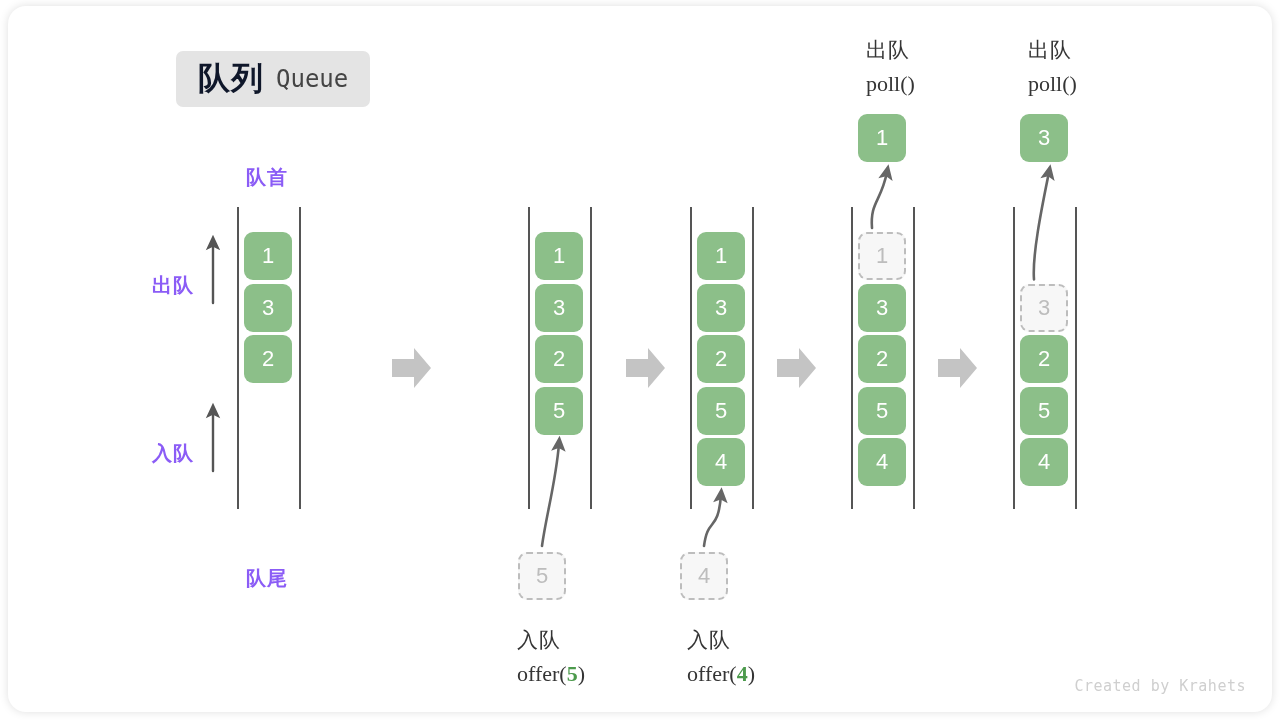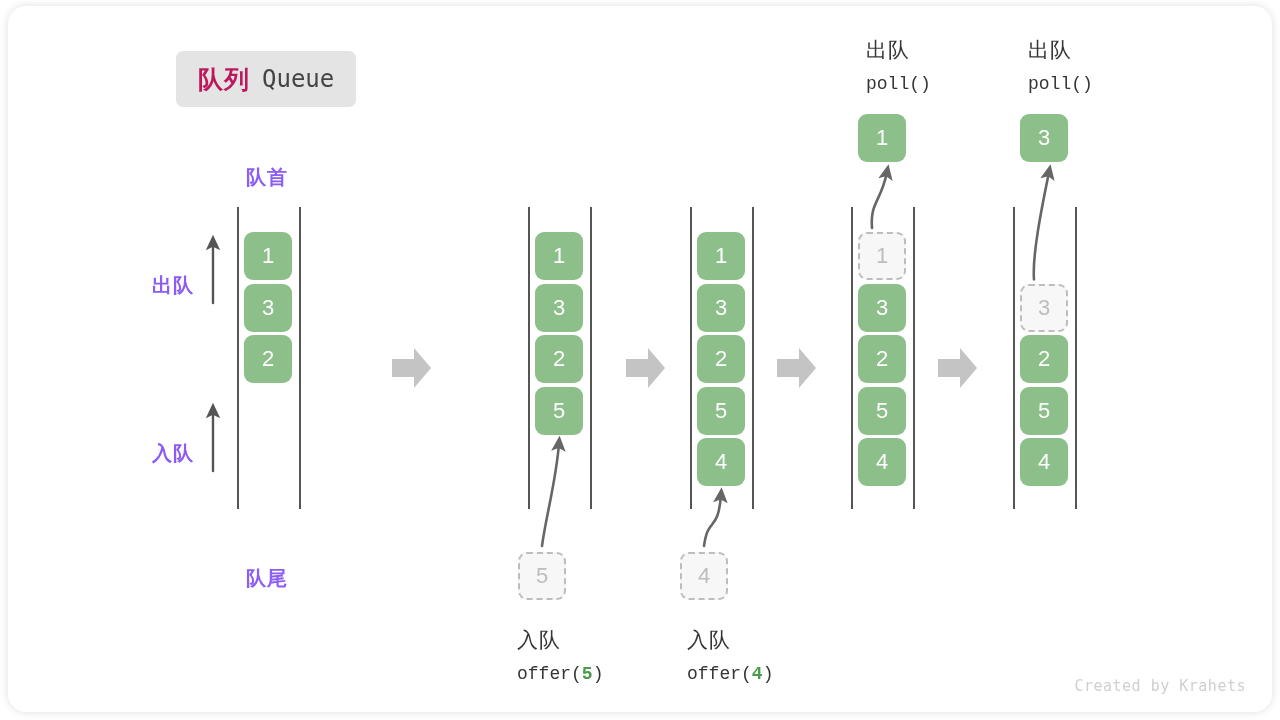--- a/index.html
+++ b/index.html
@@ -35,23 +35,23 @@
     height: 56px;
     padding: 0 22px;
     display: flex;
     align-items: center;
     gap: 12px;
     background: #e4e4e4;
     border-radius: 7px;
     box-sizing: border-box;
   }
   #title-badge .cn {
-    font-size: 25px;
+    font-size: 32px;
     font-weight: bold;
-    color: #be185d;
+    color: #0f172a;
     letter-spacing: 1px;
   }
   #title-badge .en {
     font-family: "DejaVu Sans Mono", "Liberation Mono", monospace;
     font-size: 24px;
     color: #444444;
   }
 
   
   .cn-label {
@@ -68,22 +68,22 @@
     text-align: left;
     white-space: nowrap;
   }
   .caption .line1 {
     font-size: 21px;
     color: #353535;
     letter-spacing: 1px;
     line-height: 34px;
   }
   .caption .line2 {
-    font-family: Liberation Mono, monospace;
-    font-size: 18px;
+    font-family: Liberation Serif, serif;
+    font-size: 22px;
     color: #353535;
     line-height: 34px;
   }
   .caption .line2 .arg {
     color: #4c9a4c;
     font-weight: bold;
   }
 
   
   .column { position: absolute; top: 0; left: 0; }

